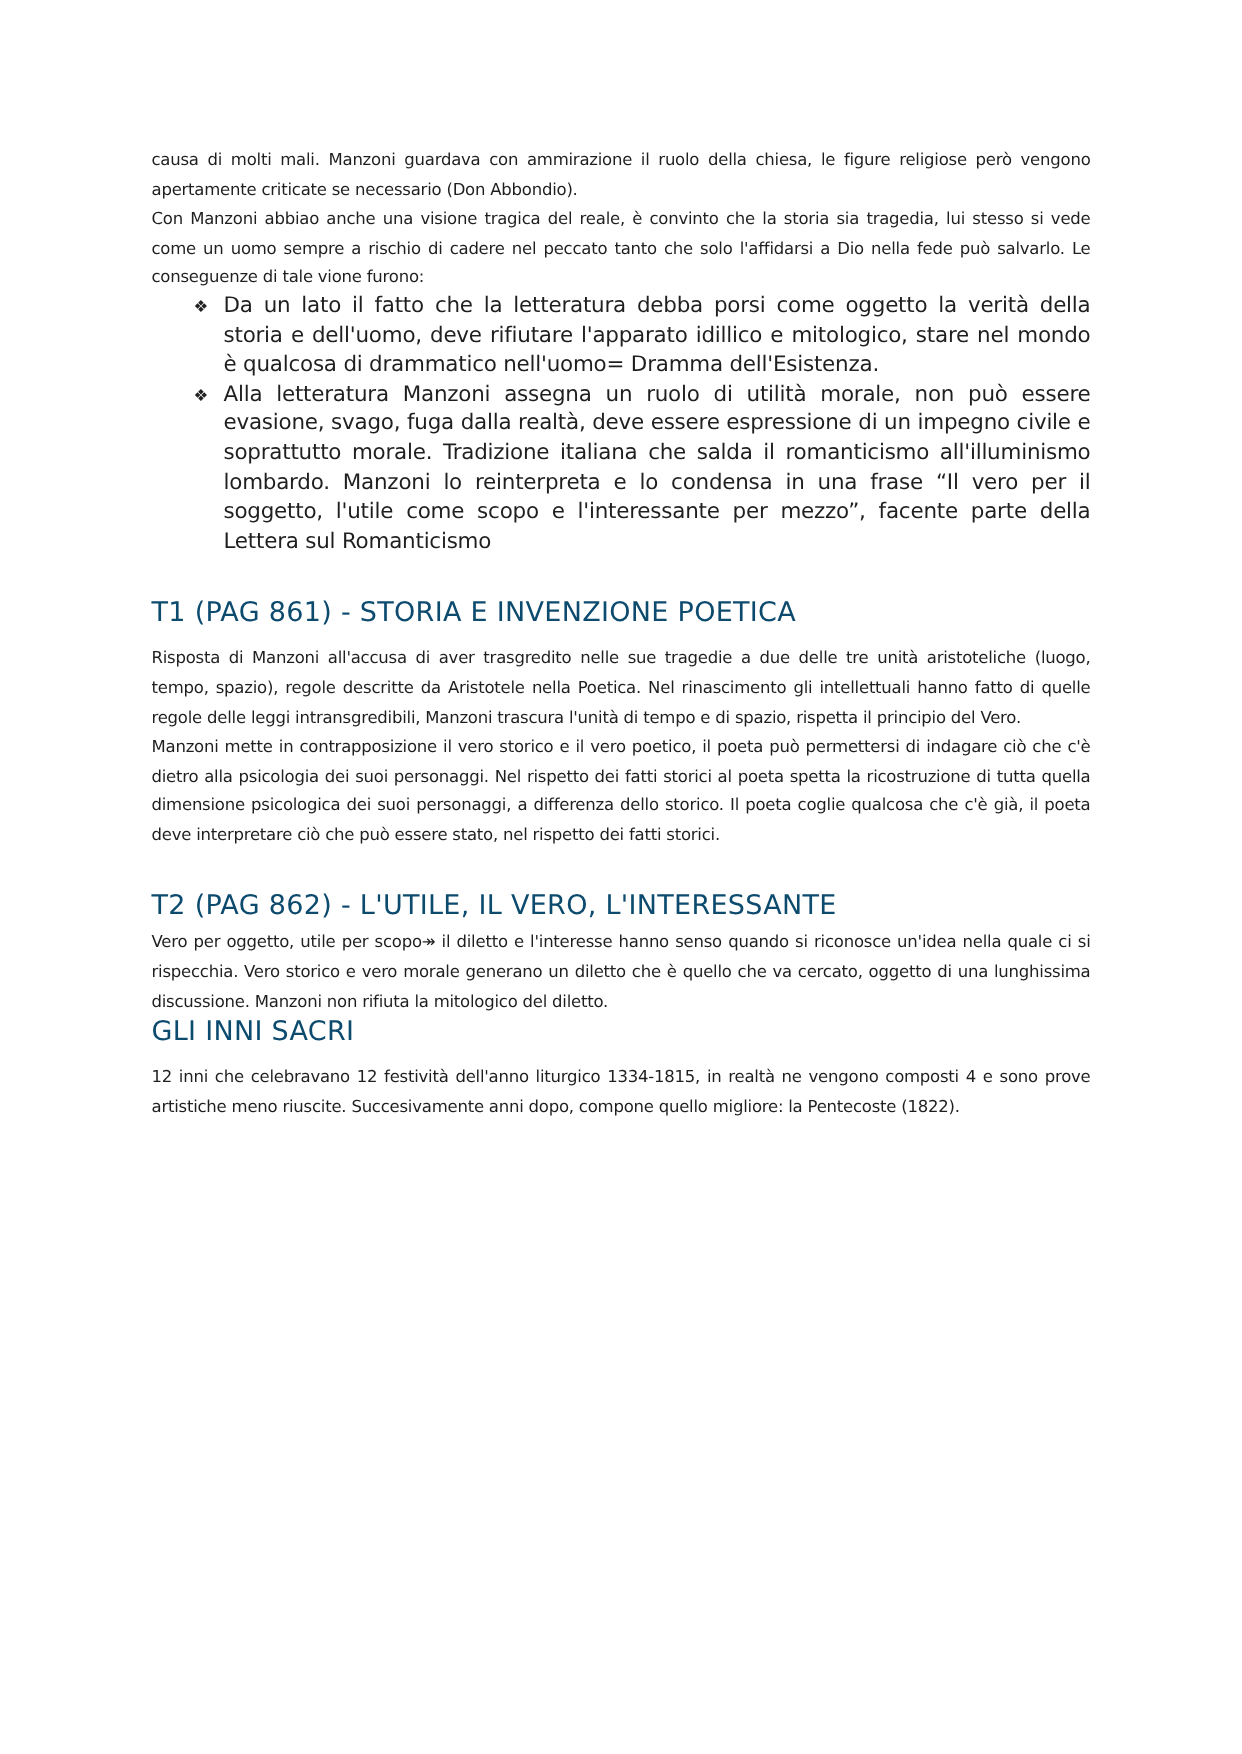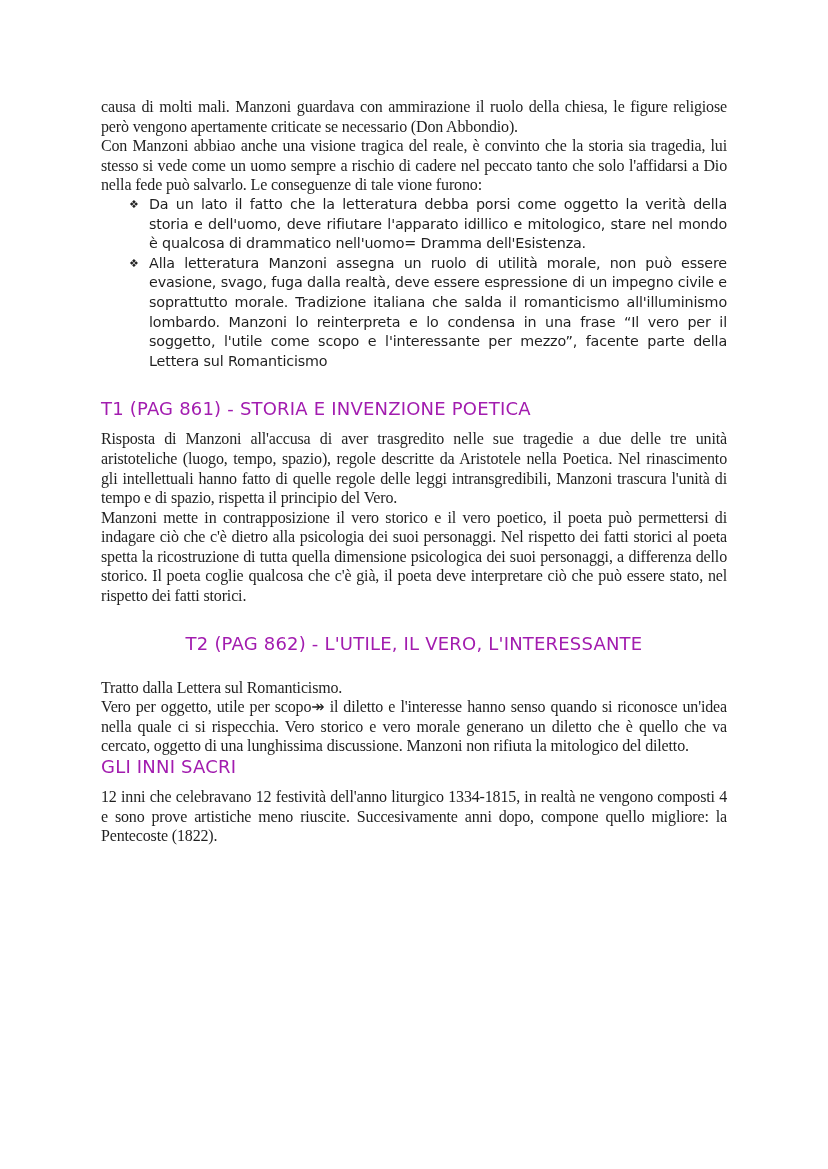--- a/index.html
+++ b/index.html
@@ -1,27 +1,27 @@
 <!DOCTYPE html>
 <html><head>
 <meta charset="utf-8">
 <style>
   html, body { margin:0; padding:0; background:#ffffff; }
   body { width:828px; height:1169px; position:relative; overflow:hidden;
     font-family:"DejaVu Sans", sans-serif; color:#1f1f1f; }
   .page { position:absolute; left:101px; top:97px; width:626px; }
-  .p { font-size:16px; line-height:19.6px; text-align:justify; margin:0; letter-spacing:-0.15px;font-family:Liberation Serif, serif; }
+  .p { font-size:11px; line-height:19.6px; text-align:justify; margin:0; letter-spacing:-0.15px; }
   .p.last { text-align-last:left; }
   .bullets { list-style:none; margin:0; padding:0 0 0 28px; }
   .bullets li { position:relative; font-size:14.3px; line-height:19.6px; text-align:justify; letter-spacing:-0.15px; padding-left:20px; }
   .bullets li .bul { position:absolute; left:0; top:0; font-size:11px; color:#222; }
-  .h { font-family:"DejaVu Sans", sans-serif; font-size:18px; color:#a21caf; font-weight:normal;
+  .h { font-family:"DejaVu Sans", sans-serif; font-size:18px; color:#0c4a6e; font-weight:normal;
        margin:0; letter-spacing:0.2px; }
   .h1 { margin-top:27px; margin-bottom:10px; }
-  .h2 { margin-top:27px; margin-bottom:24px;text-align:center; }
+  .h2 { margin-top:27px; margin-bottom:4px; }
   .h3 { margin-bottom:10px; }
 </style>
 </head>
 <body>
 
 <div class="page">
   <p class="p last">causa di molti mali. Manzoni guardava con ammirazione il ruolo della chiesa, le figure religiose però vengono apertamente criticate se necessario (Don Abbondio).</p>
   <p class="p last">Con Manzoni abbiao anche una visione tragica del reale, è convinto che la storia sia tragedia, lui stesso si vede come un uomo sempre a rischio di cadere nel peccato tanto che solo l'affidarsi a Dio nella fede può salvarlo. Le conseguenze di tale vione furono:</p>
   <ul class="bullets">
     <li>
@@ -32,18 +32,17 @@
       <span class="bul">❖</span>
       <span>Alla letteratura Manzoni assegna un ruolo di utilità morale, non può essere evasione, svago, fuga dalla realtà, deve essere espressione di un impegno civile e soprattutto morale. Tradizione italiana che salda il romanticismo all'illuminismo lombardo. Manzoni lo reinterpreta e lo condensa in una frase “Il vero per il soggetto, l'utile come scopo e l'interessante per mezzo”, facente parte della Lettera sul Romanticismo</span>
     </li>
   </ul>
 
   <h2 class="h h1">T1 (PAG 861) - STORIA E INVENZIONE POETICA</h2>
   <p class="p last">Risposta di Manzoni all'accusa di aver trasgredito nelle sue tragedie a due delle tre unità aristoteliche (luogo, tempo, spazio), regole descritte da Aristotele nella Poetica. Nel rinascimento gli intellettuali hanno fatto di quelle regole delle leggi intransgredibili, Manzoni trascura l'unità di tempo e di spazio, rispetta il principio del Vero.</p>
   <p class="p last">Manzoni mette in contrapposizione il vero storico e il vero poetico, il poeta può permettersi di indagare ciò che c'è dietro alla psicologia dei suoi personaggi. Nel rispetto dei fatti storici al poeta spetta la ricostruzione di tutta quella dimensione psicologica dei suoi personaggi, a differenza dello storico. Il poeta coglie qualcosa che c'è già, il poeta deve interpretare ciò che può essere stato, nel rispetto dei fatti storici.</p>
 
   <h2 class="h h2">T2 (PAG 862) - L'UTILE, IL VERO, L'INTERESSANTE</h2>
-  <p class="p last">Tratto dalla Lettera sul Romanticismo.</p>
   <p class="p last">Vero per oggetto, utile per scopo↠ il diletto e l'interesse hanno senso quando si riconosce un'idea nella quale ci si rispecchia. Vero storico e vero morale generano un diletto che è quello che va cercato, oggetto di una lunghissima discussione. Manzoni non rifiuta la mitologico del diletto.</p>
 
   <h2 class="h h3">GLI INNI SACRI</h2>
   <p class="p last">12 inni che celebravano 12 festività dell'anno liturgico 1334-1815, in realtà ne vengono composti 4 e sono prove artistiche meno riuscite. Succesivamente anni dopo, compone quello migliore: la Pentecoste (1822).</p>
 </div>
 
 </body></html>

